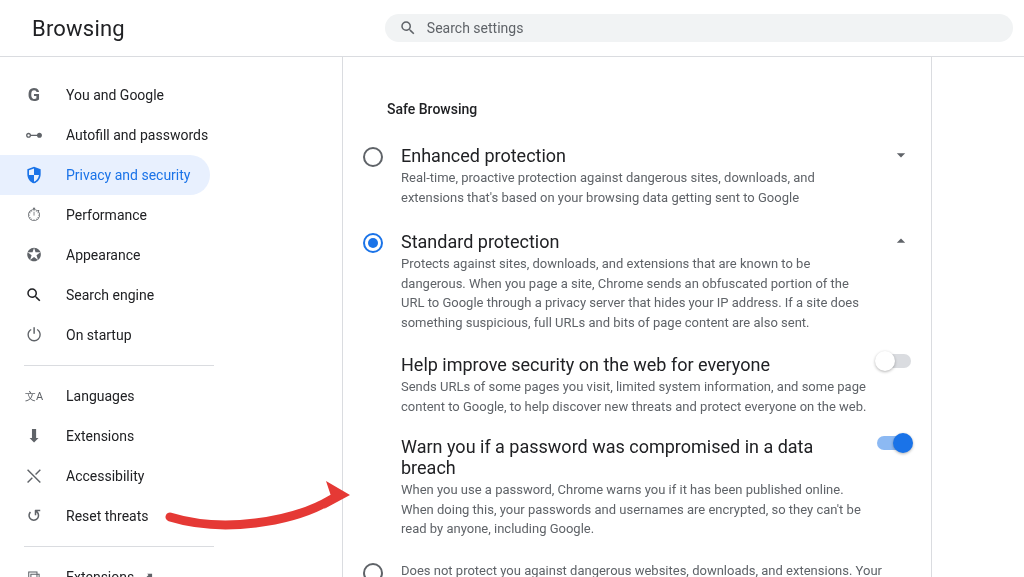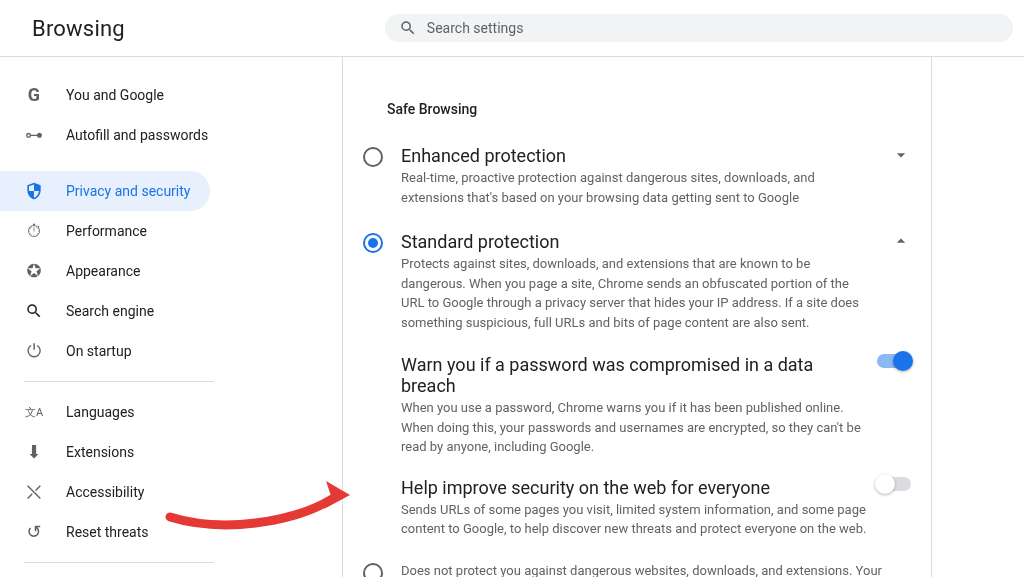--- a/index.html
+++ b/index.html
@@ -20,21 +20,21 @@
   .hdr .logo{width:24px;height:24px;margin-right:16px;}
   .hdr h1{font-size:22px;font-weight:400;margin:0;letter-spacing:.2px;}
   .hdr .search{margin-left:260px;flex:0 0 600px;display:flex;align-items:center;background:var(--searchbg);border-radius:18px;height:28px;padding:0 14px;color:var(--text2);}
   .hdr .search svg{width:18px;height:18px;fill:var(--text2);margin-right:10px;}
   .hdr .search span{font-size:14px;}
   .divider{height:1px;background:var(--border);}
   
   .body{display:flex;height:calc(577px - 57px);}
   .sidebar{width:250px;padding-top:18px;}
   .navitem{display:flex;align-items:center;height:40px;padding-left:24px;border-top-right-radius:var(--radius-pill);border-bottom-right-radius:var(--radius-pill);cursor:pointer;color:var(--text);font-size:14px;margin-right:40px;}
-  .navitem.sel{background:var(--accent-bg);color:var(--accent);margin-top:16px;}
+  .navitem.sel{background:var(--accent-bg);color:var(--accent);}
   .navitem .ico{width:20px;height:20px;margin-right:22px;display:flex;align-items:center;justify-content:center;color:inherit;}
   .navitem .ico svg, .navitem .ico .glyph{fill:currentColor;}
   .navitem .glyph{font-size:18px;line-height:1;color:#5f6368;}
   .navitem .ext{margin-left:8px;font-size:14px;color:var(--text2);}
   .navsep{height:1px;background:var(--border);margin:10px 24px 10px 24px;width:190px;}
   
   .content{flex:1;overflow:hidden;position:relative;display:flex;justify-content:center;}
   .card{width:590px;border-left:1px solid var(--border);border-right:1px solid var(--border);padding:0 20px;min-height:100%;box-sizing:border-box;position:relative;}
   .section-h{font-size:14px;color:var(--text);margin-top:44px;margin-bottom:16px;font-weight:500;margin-left:24px;}
   .row{display:flex;align-items:flex-start;padding:12px 0;}
@@ -198,34 +198,34 @@
         <div class="endcol">
           <svg viewBox="0 0 24 24">
               <path d="M7 14l5-5 5 5z"></path>
             </svg>
         </div>
       </div>
 
       <div class="sub">
         <div class="row">
           <div class="txtcol">
+            <div class="title">Help improve security on the web for everyone</div>
+            <div class="desc">Sends URLs of some pages you visit, limited system information, and some page content to Google, to help discover new threats and protect everyone on the web.</div>
+          </div>
+          <div class="endcol">
+              <div class="toggle off"></div>
+            </div>
+        </div>
+        <div class="row">
+          <div class="txtcol">
             <div class="title">Warn you if a password was compromised in a data breach</div>
             <div class="desc">When you use a password, Chrome warns you if it has been published online. When doing this, your passwords and usernames are encrypted, so they can't be read by anyone, including Google.</div>
           </div>
           <div class="endcol">
               <div class="toggle on"></div>
-            </div>
-        </div>
-        <div class="row">
-          <div class="txtcol">
-            <div class="title">Help improve security on the web for everyone</div>
-            <div class="desc">Sends URLs of some pages you visit, limited system information, and some page content to Google, to help discover new threats and protect everyone on the web.</div>
-          </div>
-          <div class="endcol">
-              <div class="toggle off"></div>
             </div>
         </div>
       </div>
 
       <div class="row">
         <div class="radio-col">
             <div class="radio"></div>
           </div>
         <div class="txtcol">
           <div class="desc">Does not protect you against dangerous websites, downloads, and extensions. Your Safe Browsing settings in other Google products won't be affected.</div>

